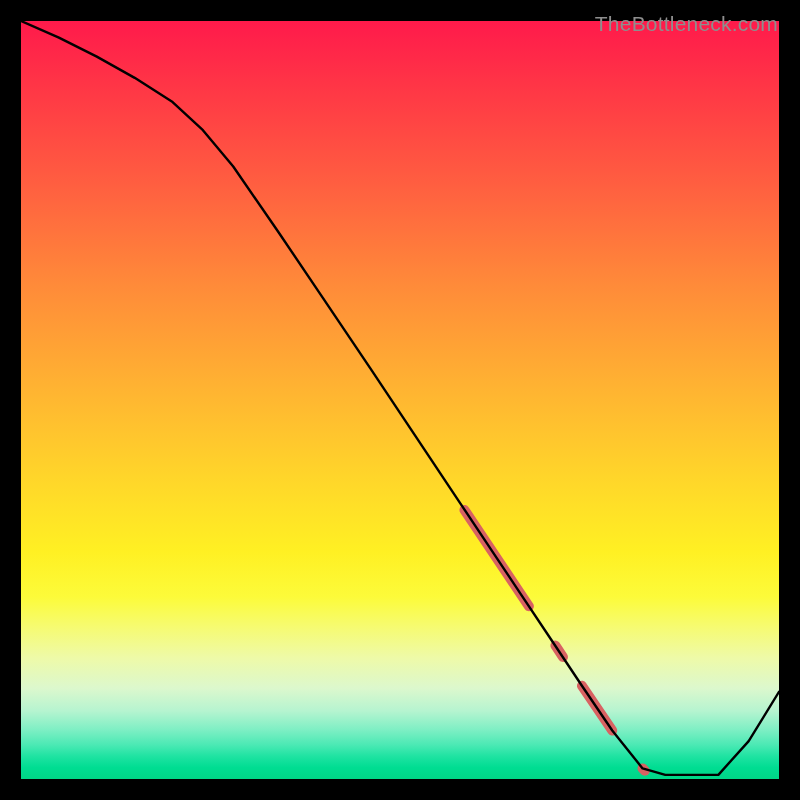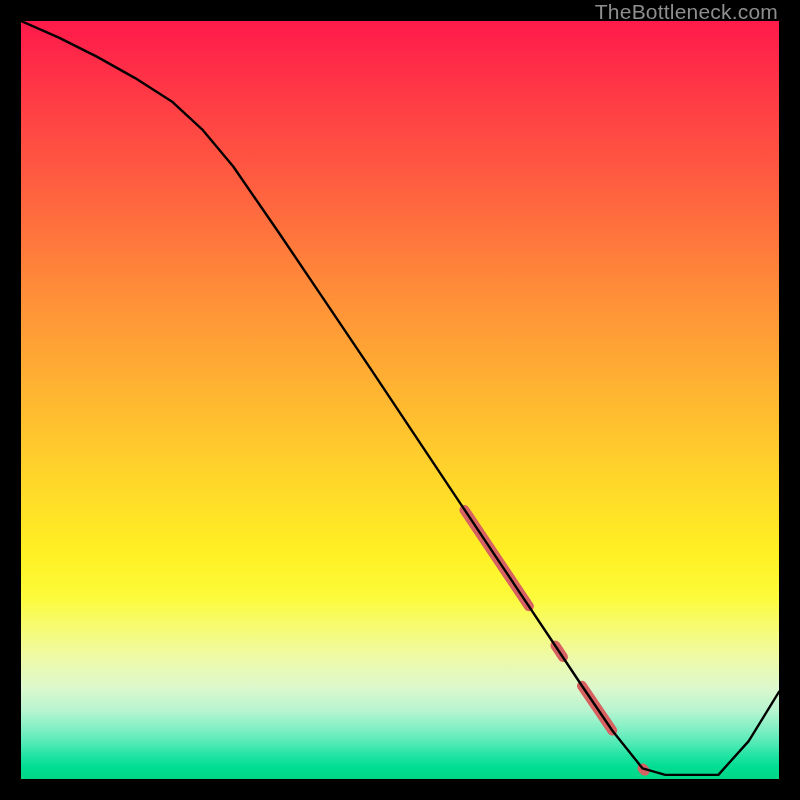--- a/index.html
+++ b/index.html
@@ -41,21 +41,21 @@
       #00dd92 98.5%,
       #00d686 100%
     );
   }
   svg.plot {
     position: absolute;
     inset: 0;
   }
   .watermark {
     position: absolute;
-    top: 0px;
+    top: 12px;
     right: 22px;
     color: #8e8e8e;
     font-size: 21px;
     font-weight: 500;
     letter-spacing: 0.2px;
   }
 </style>
 </head>
 <body>
 

